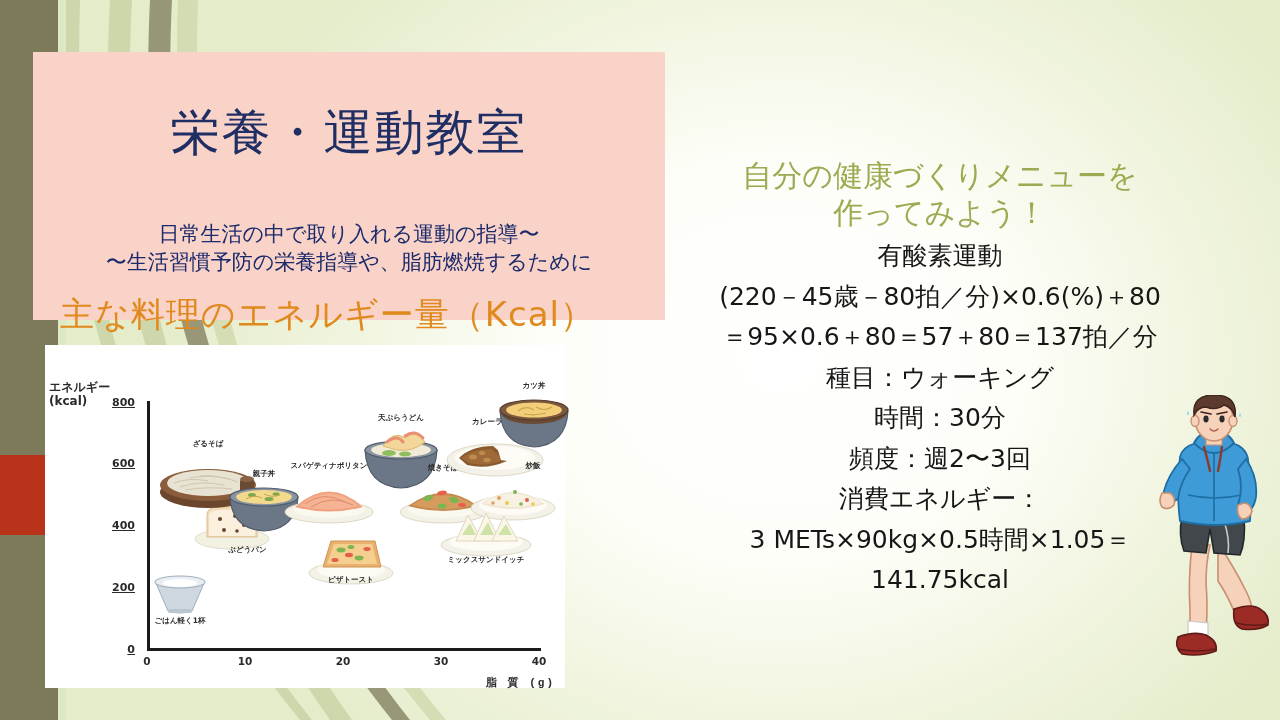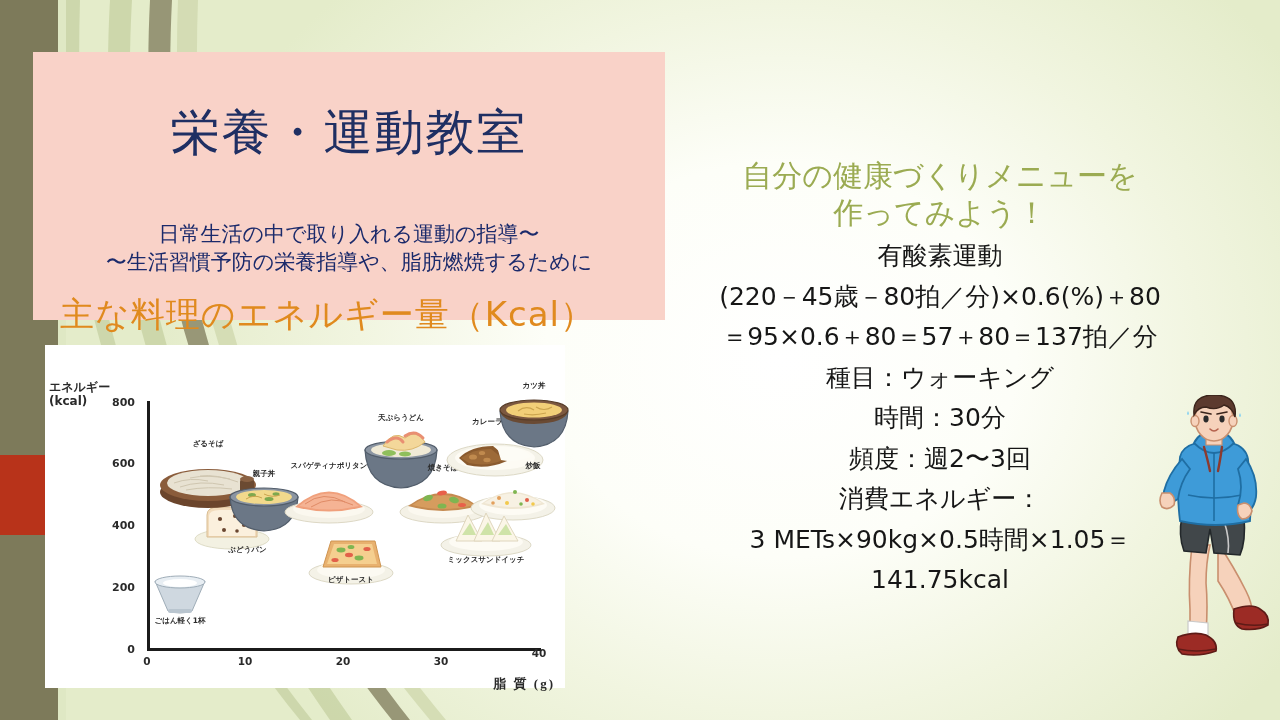--- a/index.html
+++ b/index.html
@@ -52,26 +52,26 @@
   }
   .axis-ylabel{
     position:absolute;left:4px;top:36px;width:96px;
     font-size:12px;font-weight:bold;color:#2a2a2a;line-height:1.15;
     font-family:"DejaVu Sans","Liberation Sans",sans-serif;
   }
   .plot{position:absolute;left:102px;top:58px;width:392px;height:245px;}
   .axis-line-y{position:absolute;left:102px;top:56px;width:2.5px;height:250px;background:#1b1b1b;}
   .axis-line-x{position:absolute;left:102px;top:303px;width:394px;height:2.5px;background:#1b1b1b;}
   .ytick{position:absolute;width:46px;text-align:right;font-size:11px;font-weight:bold;color:#2a2a2a;
-         font-family:"DejaVu Sans","Liberation Sans",sans-serif;}
+         font-family:"DejaVu Sans","Liberation Sans",sans-serif;text-decoration:underline;}
   .xtick{position:absolute;width:40px;text-align:center;font-size:10.5px;font-weight:bold;color:#2a2a2a;
          font-family:"DejaVu Sans","Liberation Sans",sans-serif;}
   .axis-xlabel{
-    position:absolute;right:10px;top:330px;font-size:13px;font-weight:bold;color:#2a2a2a;
-    letter-spacing:2px;font-family:Liberation Serif, serif;
+    position:absolute;right:10px;top:330px;font-size:11px;font-weight:bold;color:#2a2a2a;
+    letter-spacing:2px;font-family:Liberation Mono, monospace;
   }
   .food{position:absolute;}
   .food .flabel{
     position:absolute;left:50%;transform:translateX(-50%);white-space:nowrap;
     font-size:7.5px;font-weight:bold;color:#2b2b2b;
     font-family:"DejaVu Sans","Liberation Sans",sans-serif;
   }
   .food .pic{position:absolute;left:50%;transform:translateX(-50%);}
 
   
@@ -133,21 +133,21 @@
     <div class="ytick" style="left:44px;top:51px;">800</div>
     <div class="ytick" style="left:44px;top:112px;">600</div>
     <div class="ytick" style="left:44px;top:174px;">400</div>
     <div class="ytick" style="left:44px;top:236px;">200</div>
     <div class="ytick" style="left:44px;top:298px;">0</div>
 
     <div class="xtick" style="left:82px;top:310px;">0</div>
     <div class="xtick" style="left:180px;top:310px;">10</div>
     <div class="xtick" style="left:278px;top:310px;">20</div>
     <div class="xtick" style="left:376px;top:310px;">30</div>
-    <div class="xtick" style="left:474px;top:302px;">40</div>
+    <div class="xtick" style="left:474px;top:310px;">40</div>
 
     <div class="axis-xlabel">脂 質 (g)</div>
 
     <div class="plot">
 
       <div class="food" style="left:-4px;top:172px;width:74px;">
         <div class="pic" style="top:0;">
           <svg width="60" height="40" viewBox="0 0 60 40">
               <path d="M5,6 L55,6 L42,36 Q30,40 18,36 Z" fill="#cfd8e0" stroke="#9fadb8" stroke-width="1"></path>
               <ellipse cx="30" cy="7" rx="25" ry="6" fill="#e8eef3" stroke="#9fadb8" stroke-width="1"></ellipse>

